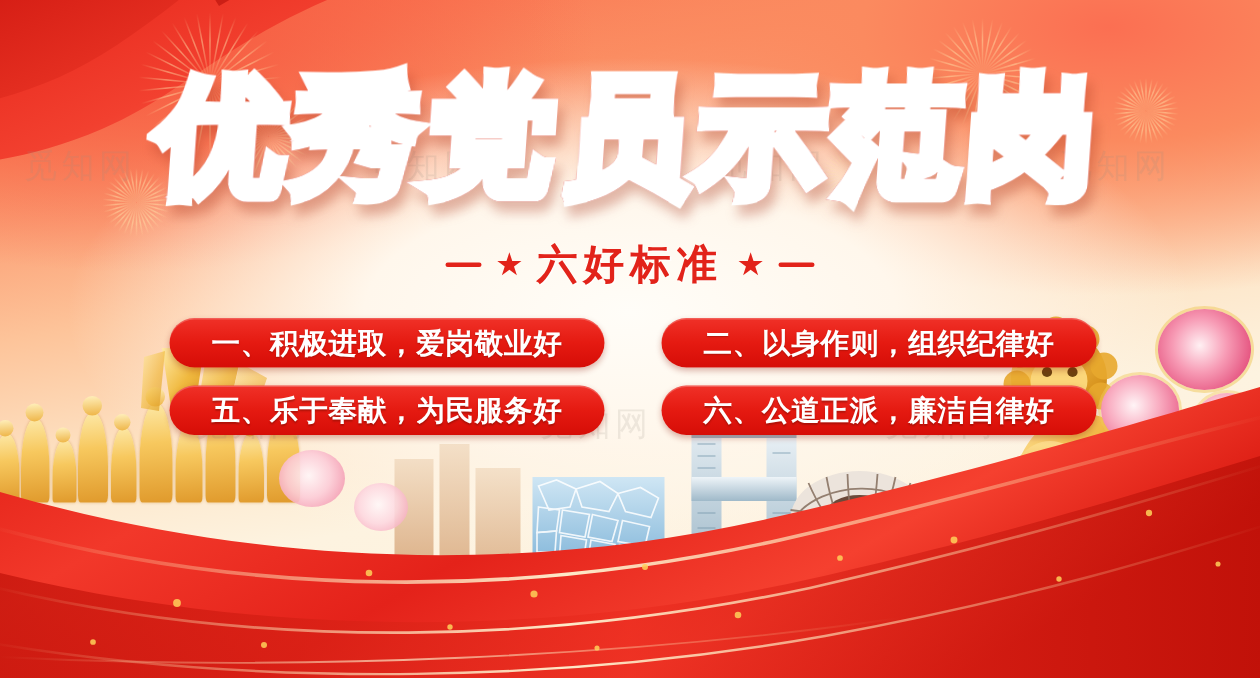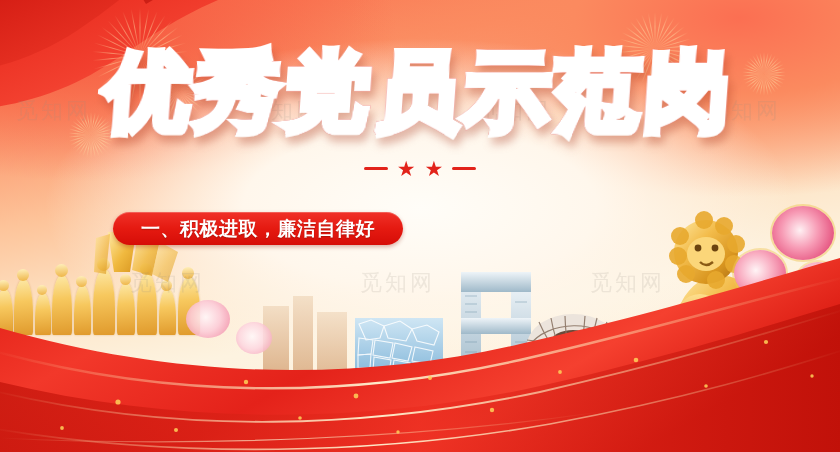--- a/index.html
+++ b/index.html
@@ -611,22 +611,26 @@
 
   <div id="content">
 
     <div class="title-wrap">
       <div class="main-title">优秀党员示范岗</div>
     </div>
 
     <div class="sub-wrap">
       <span class="sub-line"></span>
       <span class="sub-star">★</span>
+      <span class="sub-text">六好标准</span>
       <span class="sub-star">★</span>
       <span class="sub-line"></span>
     </div>
 
     <div class="pills">
-      <div class="pill">一、积极进取，廉洁自律好</div>
+      <div class="pill">一、积极进取，爱岗敬业好</div>
+      <div class="pill">二、以身作则，组织纪律好</div>
+      <div class="pill">五、乐于奉献，为民服务好</div>
+      <div class="pill">六、公道正派，廉洁自律好</div>
     </div>
 
   </div>
 </div>
 
 </body></html>

